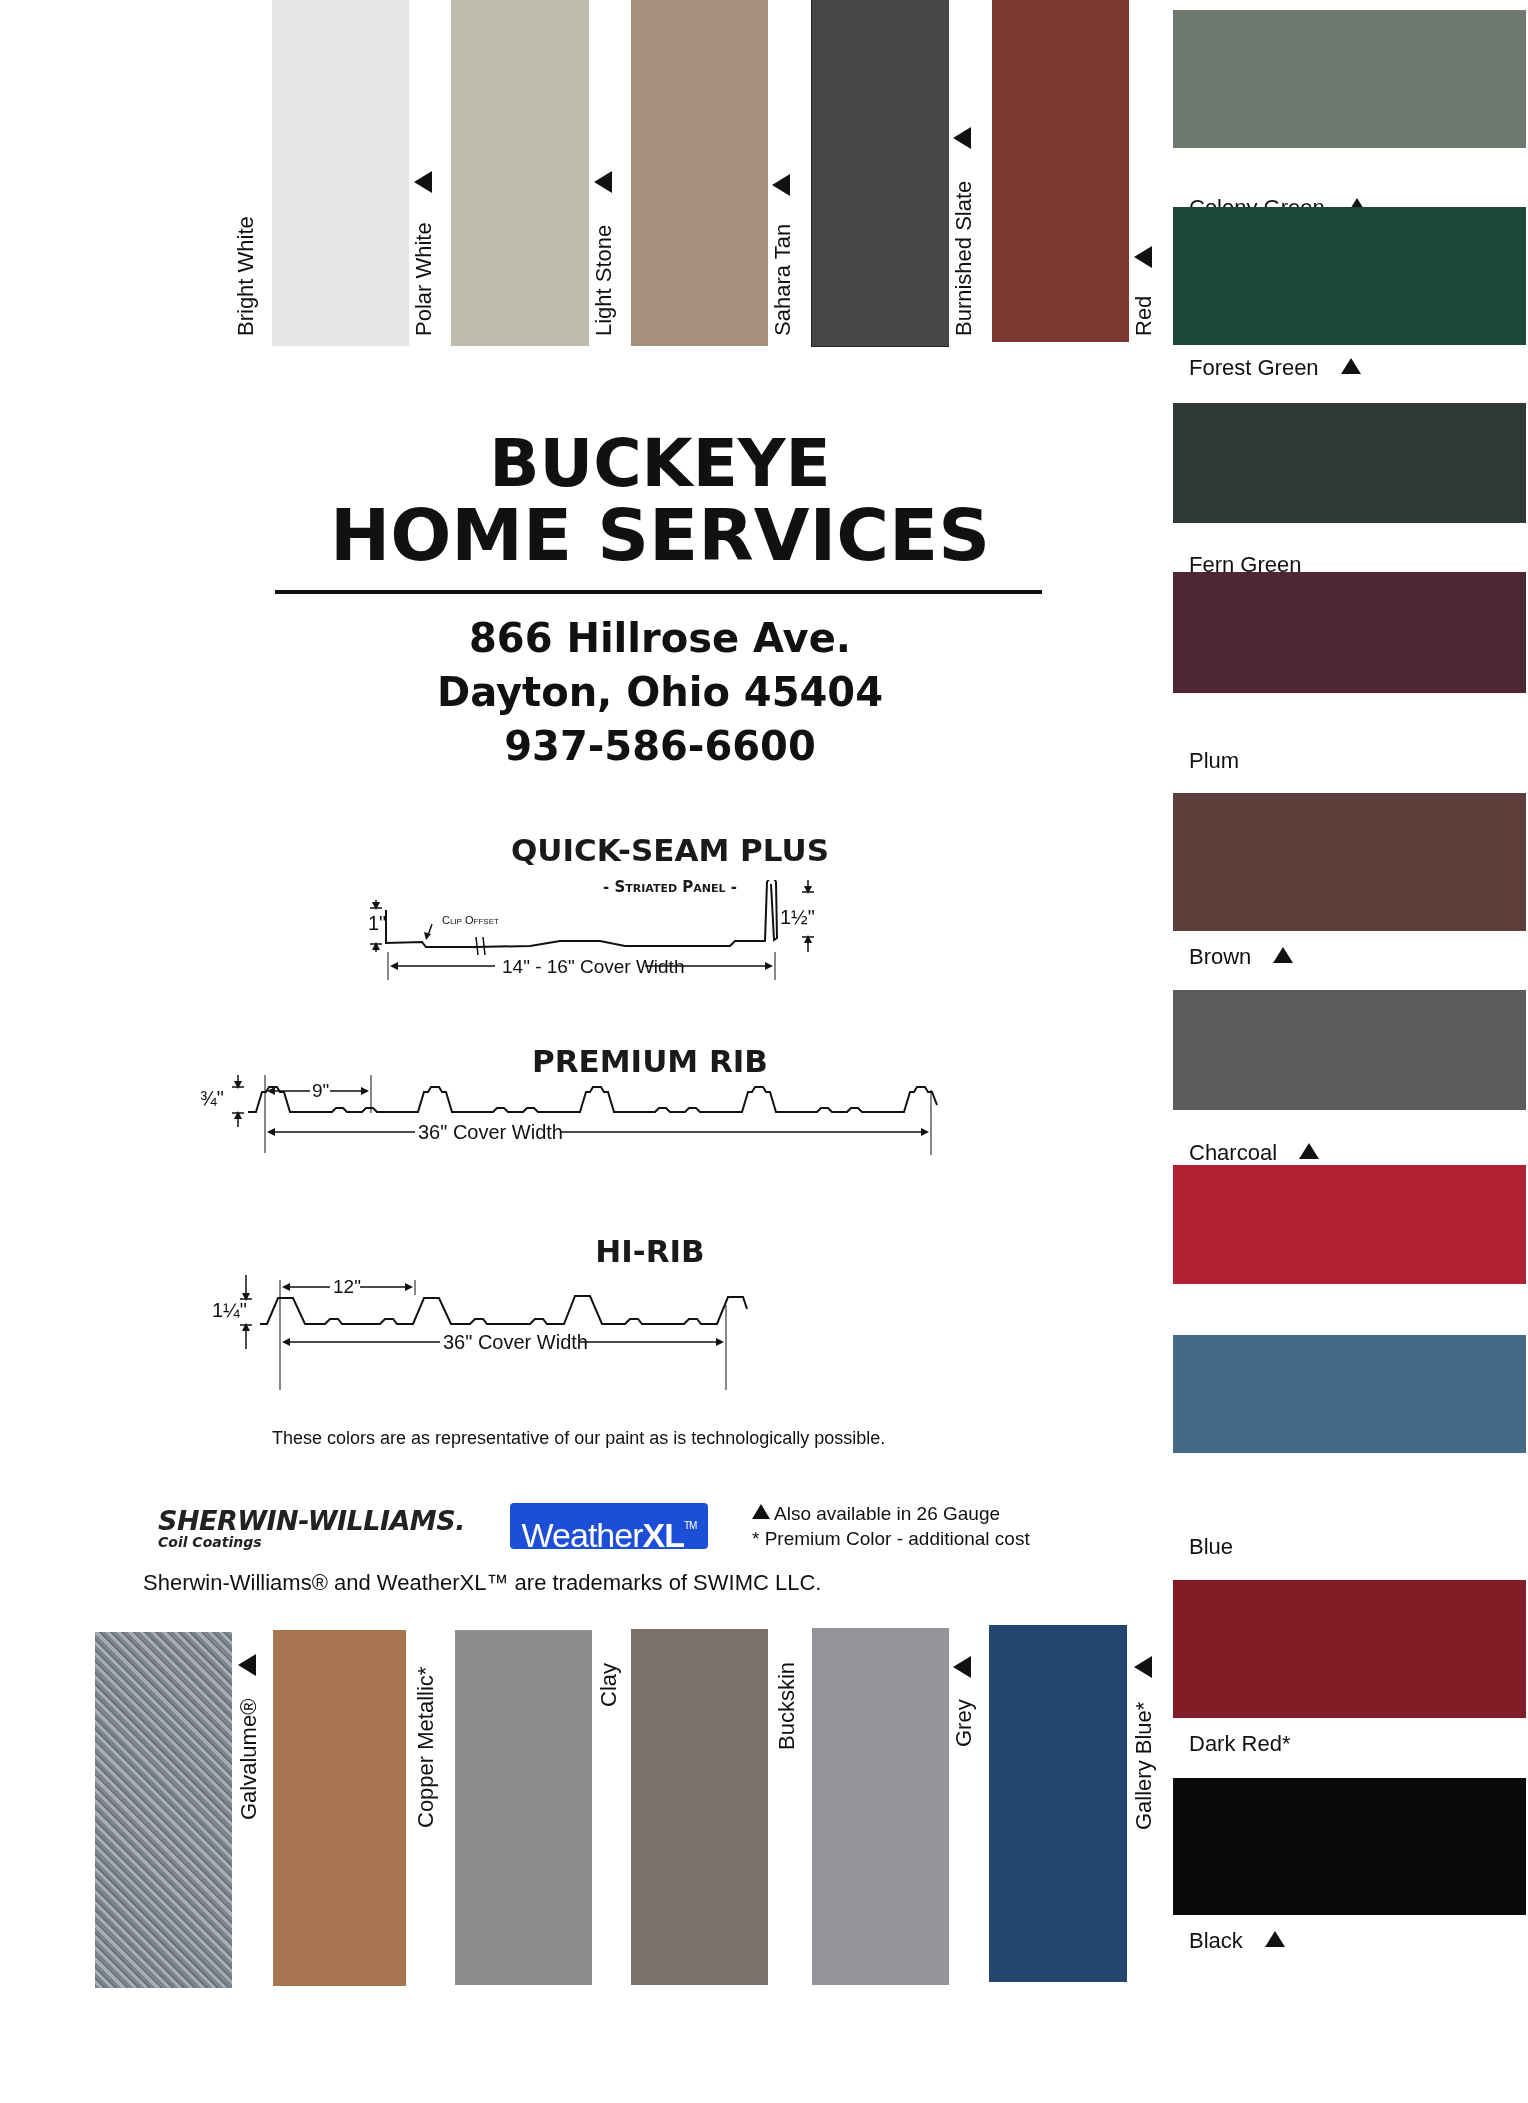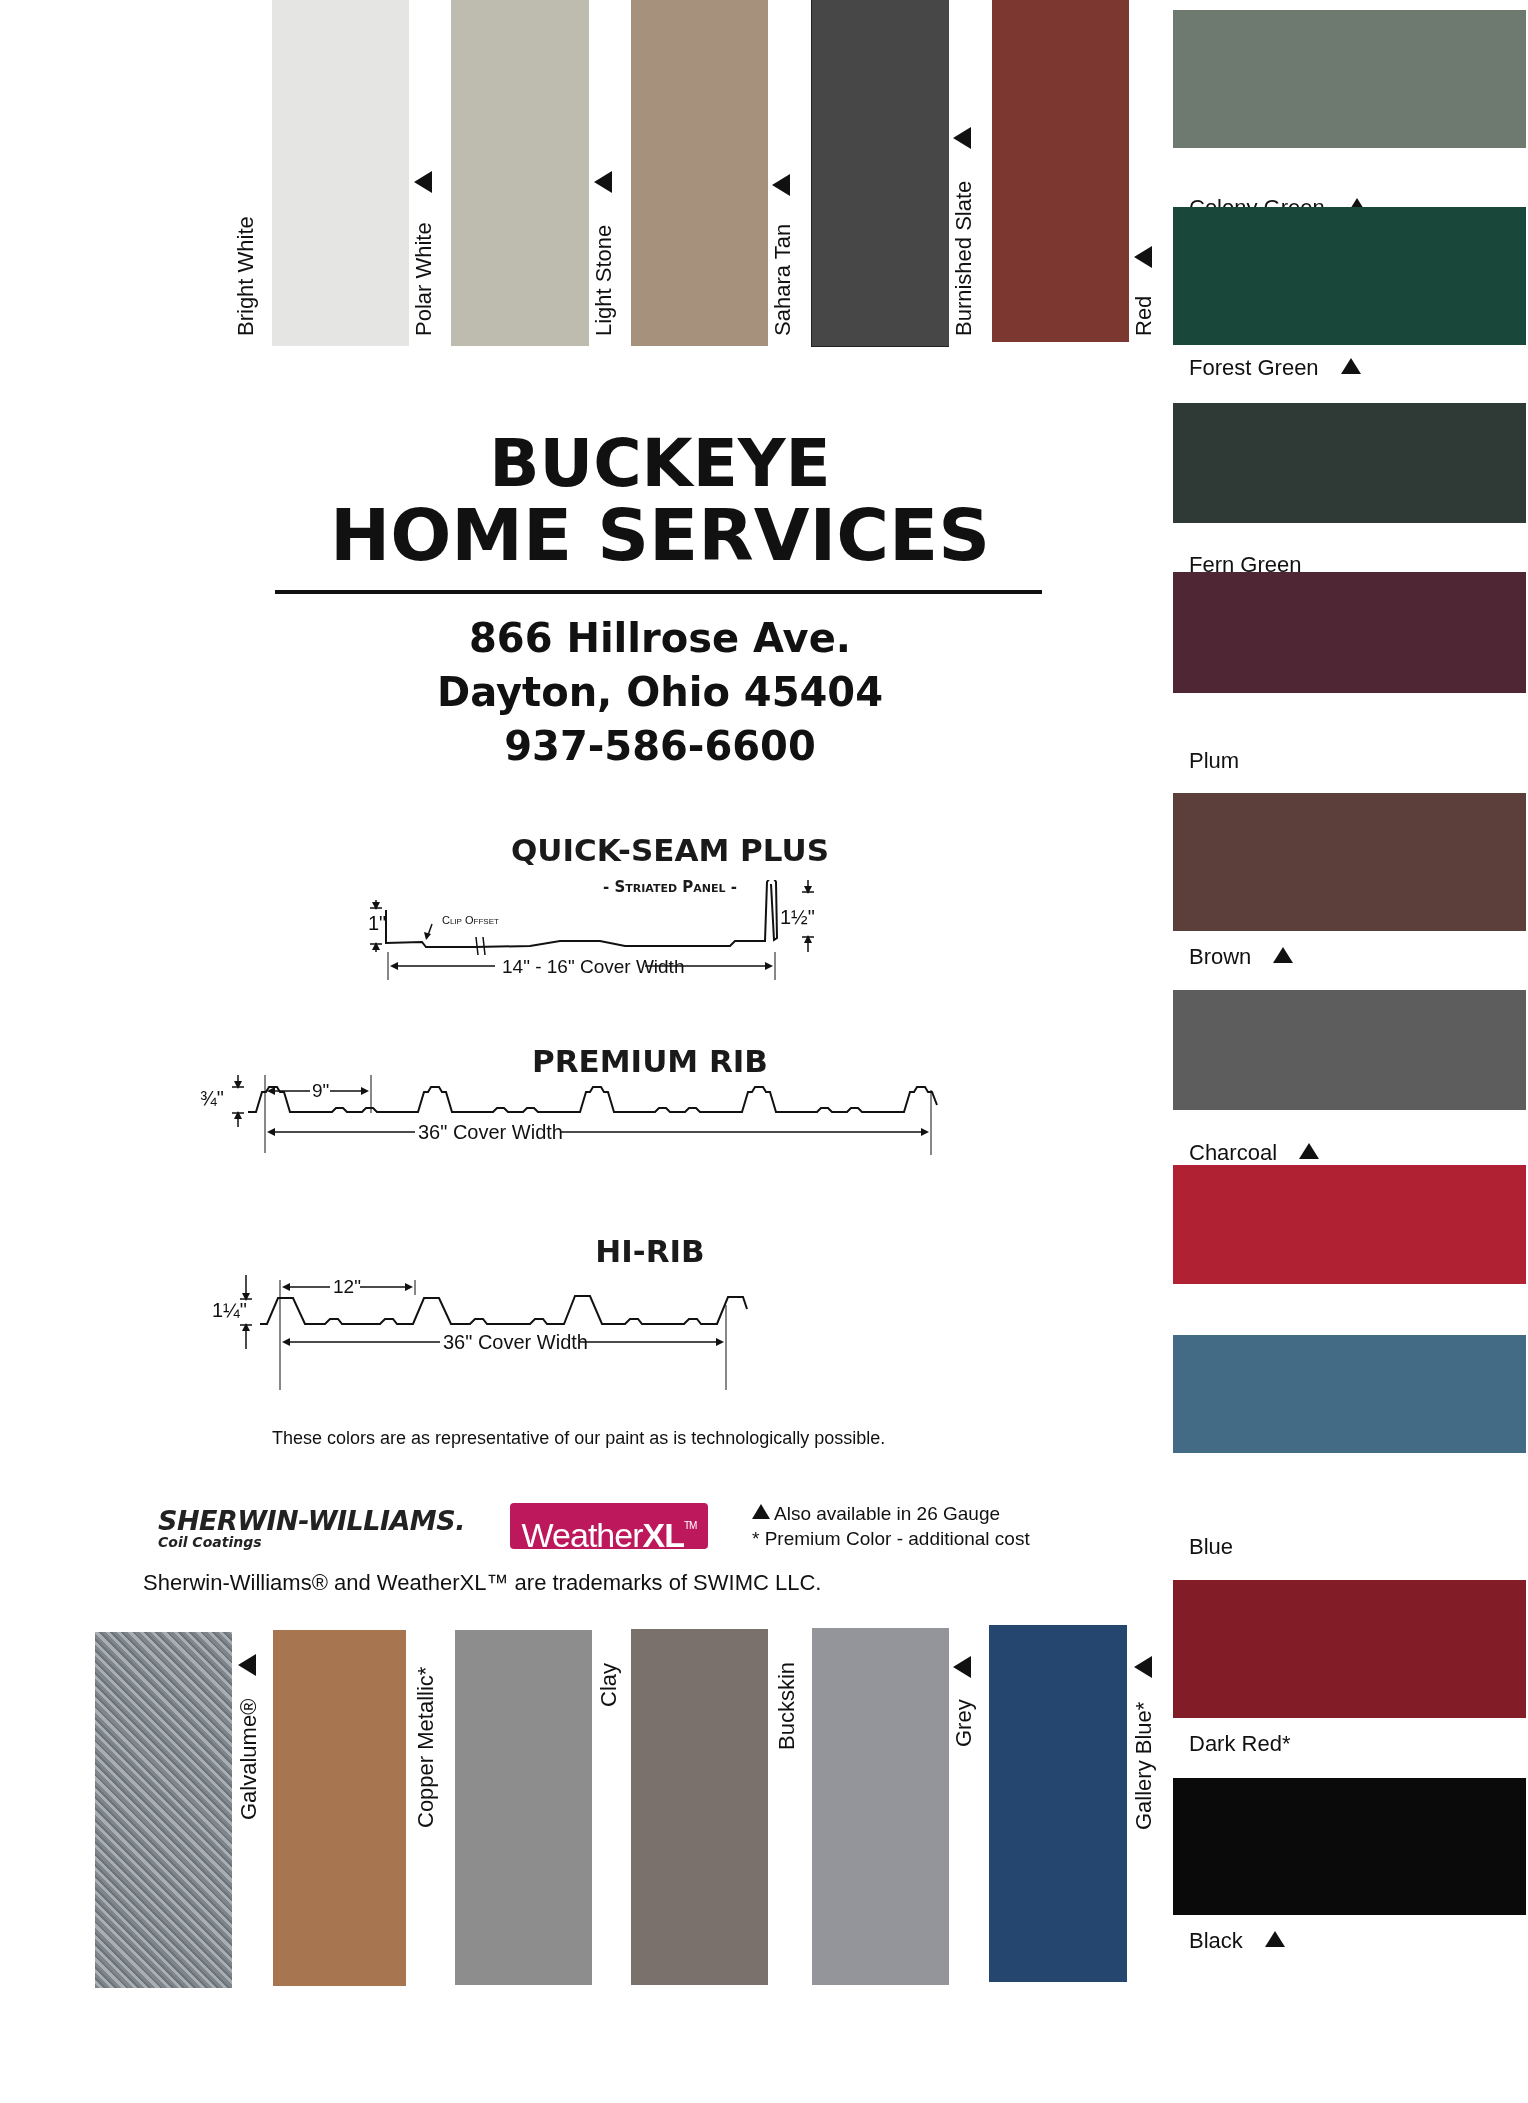--- a/index.html
+++ b/index.html
@@ -13,21 +13,21 @@
     .htri { display:inline-block; width:0; height:0; border-left:10px solid transparent; border-right:10px solid transparent; border-bottom:16px solid #111; margin-left:22px; vertical-align:1px; }
     .company { position:absolute; left:270px; width:780px; text-align:center; font-family:"DejaVu Sans", sans-serif; font-weight:bold; color:#111; }
     .rule { position:absolute; left:275px; width:767px; height:4px; background:#111; }
     .addr { position:absolute; left:270px; width:780px; text-align:center; font-family:"DejaVu Sans", sans-serif; font-weight:bold; font-size:40px; color:#111; }
     .panel-title { position:absolute; text-align:center; font-family:"DejaVu Sans", sans-serif; font-weight:bold; color:#1a1a1a; }
     .disclaimer { position:absolute; left:272px; top:1428px; font-size:18px; line-height:21px; color:#111; }
     .legend { position:absolute; left:752px; font-size:19px; color:#111; }
     .sw-logo { position:absolute; left:158px; top:1505px; }
     .sw-name { font-family:"DejaVu Sans", sans-serif; font-style:italic; font-weight:bold; font-size:27px; color:#222; letter-spacing:-0.5px; }
     .sw-sub { font-family:"DejaVu Sans", sans-serif; font-style:italic; font-weight:bold; font-size:14px; color:#222; margin-top:-2px; }
-    .wxl { position:absolute; left:510px; top:1503px; width:198px; height:46px; background:#be185d; border-radius:4px; color:#fff; font-size:34px; line-height:46px; text-align:center; font-family:"Liberation Sans", sans-serif; letter-spacing:-1px; }
+    .wxl { position:absolute; left:510px; top:1503px; width:198px; height:46px; background:#1d4ed8; border-radius:4px; color:#fff; font-size:34px; line-height:46px; text-align:center; font-family:"Liberation Sans", sans-serif; letter-spacing:-1px; }
     .wxl b { font-weight:bold; }
     .wxl sup { font-size:10px; vertical-align:18px; }
     .tm { position:absolute; left:143px; top:1570px; font-size:22px; color:#111; }
   </style>
 </head>
 <body>
 
 <div>
   <div class="vswatch" style="left:272px;top:0;width:137px;height:346px;background:#e5e5e3;"></div>
   <span class="vlabel" style="left:235px;top:335px;"></span>

